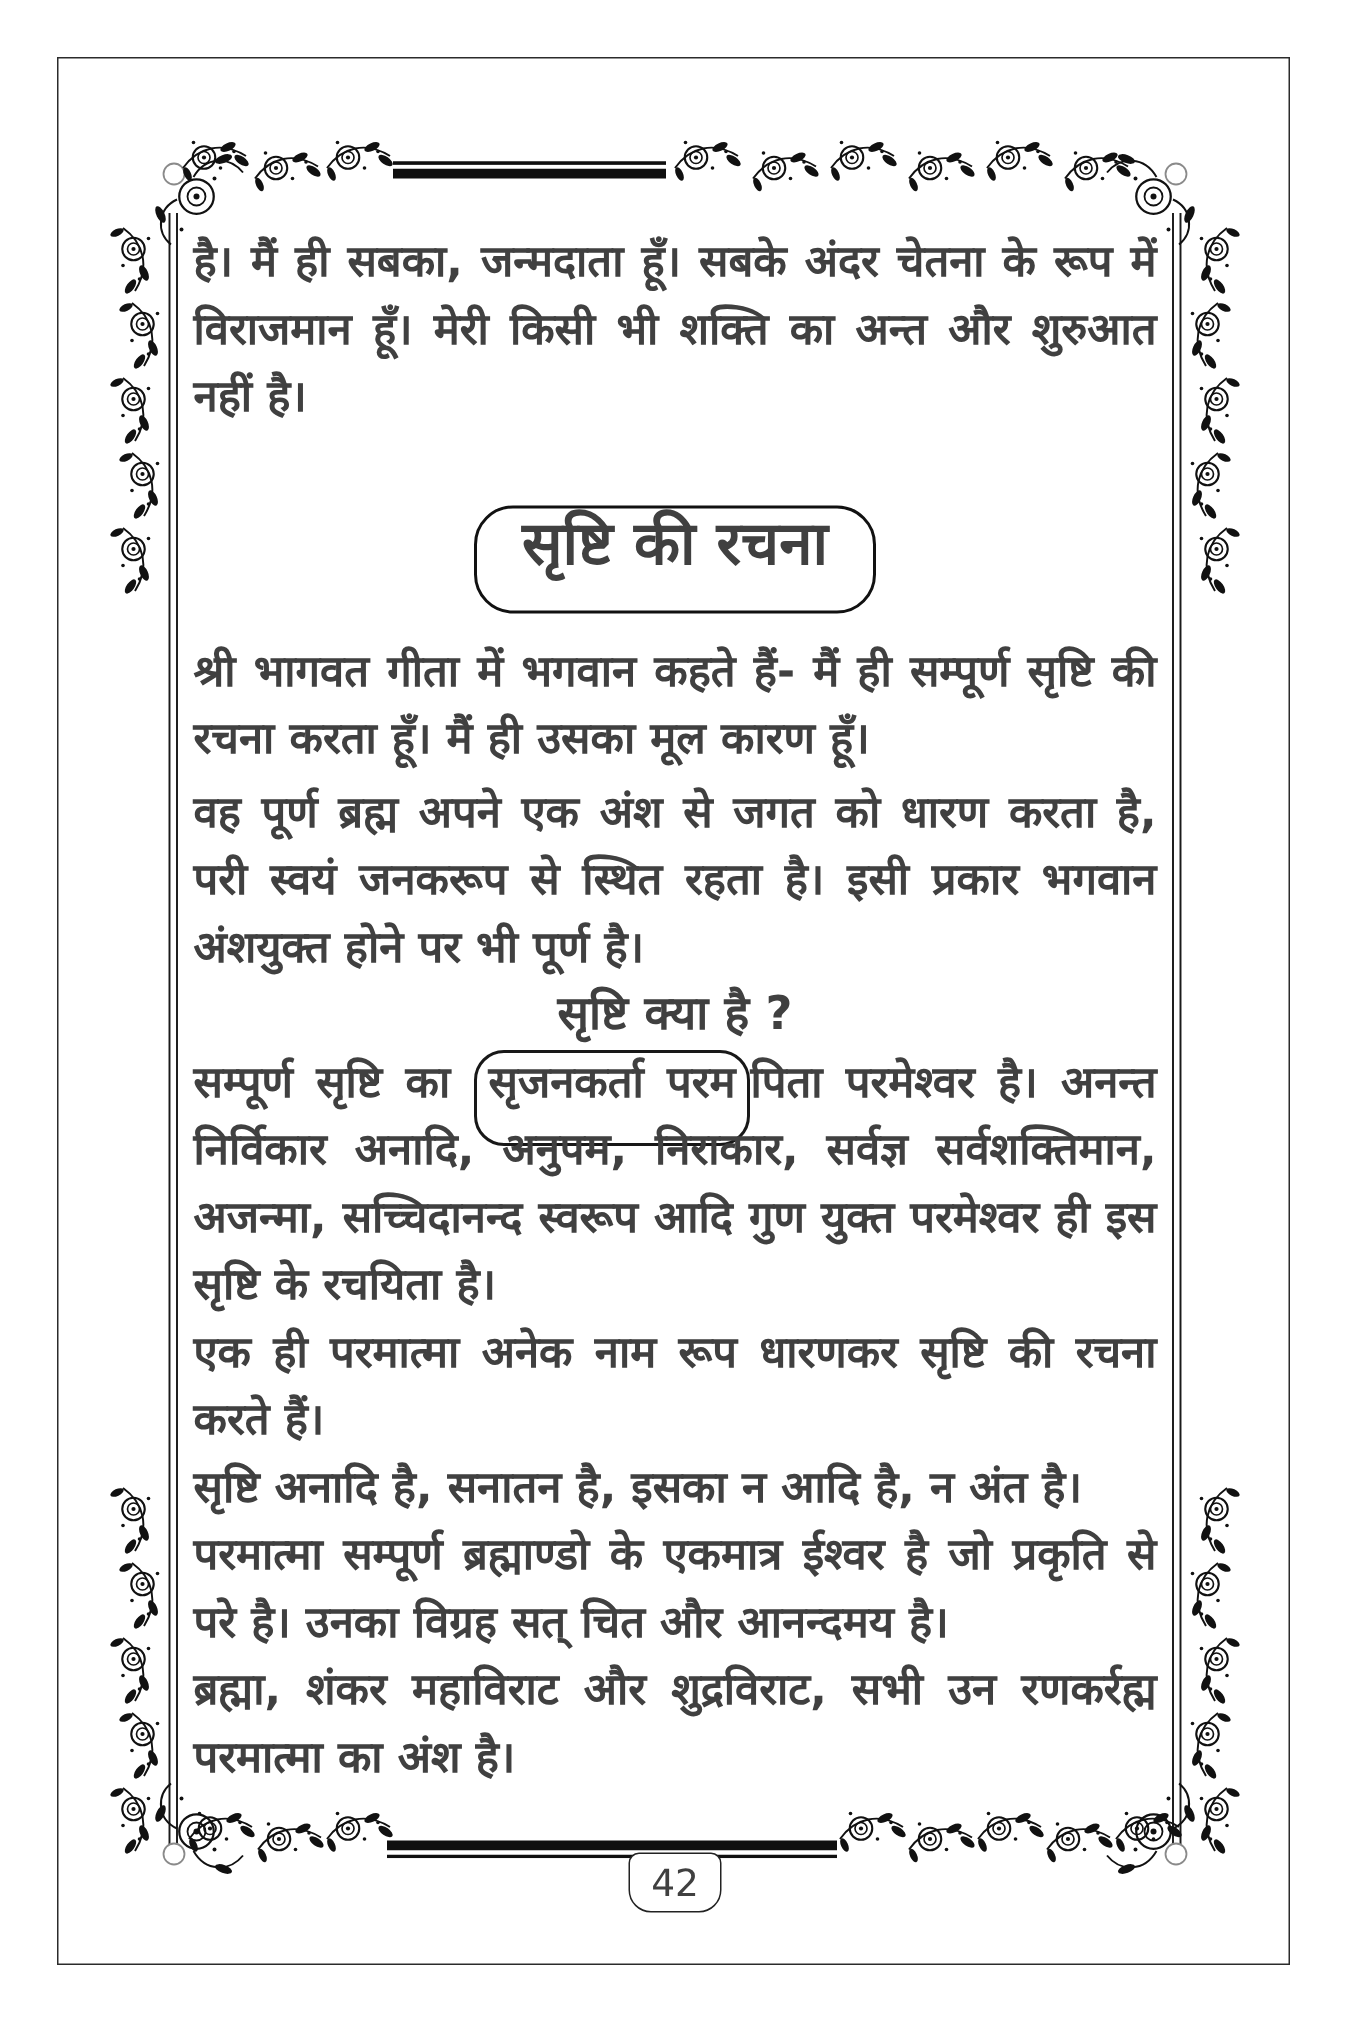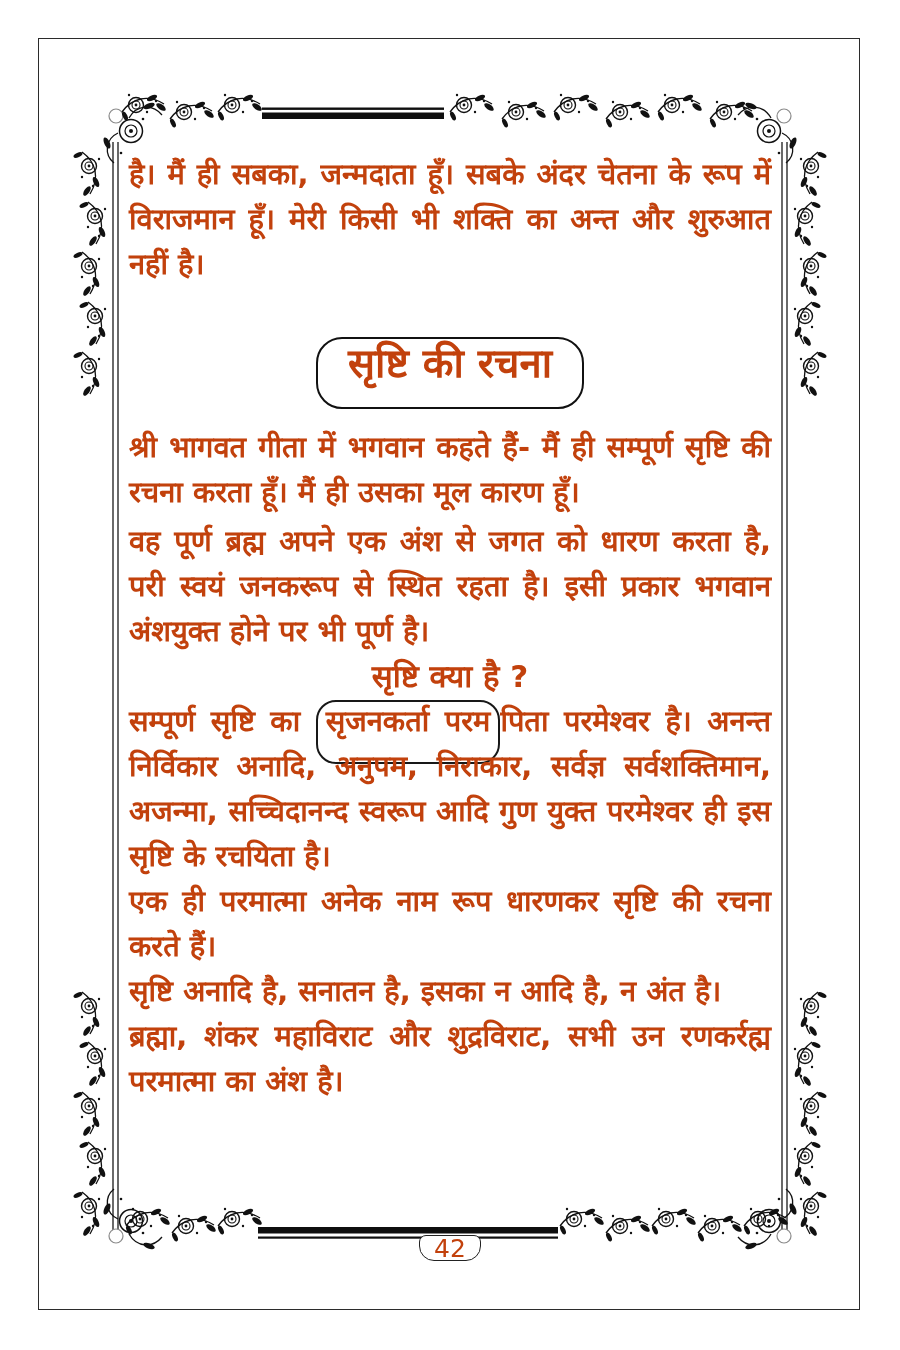--- a/index.html
+++ b/index.html
@@ -1,31 +1,31 @@
 <!DOCTYPE html>
 <html><head>
 <meta charset="utf-8">
 <style>
   html,body{margin:0;padding:0;}
   body{width:900px;height:1350px;background:#ffffff;}
   .page{position:relative;width:900px;height:1350px;background:#ffffff;overflow:hidden;
-        font-family:"DejaVu Sans",sans-serif;color:#c2410c;}
+        font-family:"DejaVu Sans",sans-serif;color:#404040;}
   .outer-border{position:absolute;left:38px;top:38px;width:822px;height:1272px;
         border:1.4px solid #2b2b2b;box-sizing:border-box;}
   svg.frame{position:absolute;left:0;top:0;width:900px;height:1350px;z-index:1;}
   .content{position:absolute;left:129px;top:152px;width:642px;z-index:2;
         text-align:justify;font-weight:700;font-size:29px;line-height:45px;}
   .content p{margin:0;}
   .content p.gap{margin-top:4px;}
   .title-wrap{text-align:center;margin-top:50px;margin-bottom:16px;}
   .title-box{display:inline-block;font-size:40px;line-height:46px;padding:1px 30px 21px;
         border:2.6px solid #111;border-radius:26px;}
   .subhead{margin:0;text-align:center;font-size:31px;line-height:45px;font-weight:700;}
   .hl{border:2px solid #181818;border-radius:20px;padding:2px 8px 24px;}
-  .page-num{position:absolute;left:419px;top:1235px;width:62px;height:26px;background:#ffffff;
+  .page-num{position:absolute;left:419px;top:1235px;width:62px;height:40px;background:#ffffff;
         border:1.7px solid #222;border-radius:7px 7px 15px 15px;box-sizing:border-box;
         display:flex;align-items:center;justify-content:center;
         font-size:25px;font-weight:400;z-index:3;}
 </style>
 </head>
 <body>
 
 <div class="page">
 
   <div class="outer-border"></div>
@@ -137,19 +137,20 @@
 
     <p>श्री भागवत गीता में भगवान कहते हैं- मैं ही सम्पूर्ण सृष्टि की रचना करता हूँ। मैं ही उसका मूल कारण हूँ।</p>
     <p class="gap">वह पूर्ण ब्रह्म अपने एक अंश से जगत को धारण करता है, परी स्वयं जनकरूप से स्थित रहता है। इसी प्रकार भगवान अंशयुक्त होने पर भी पूर्ण है।</p>
 
     <h3 class="subhead">सृष्टि क्या है ?</h3>
 
     <p><span>सम्पूर्ण सृष्टि का </span><span class="hl">सृजनकर्ता परम</span><span>पिता परमेश्वर है। अनन्त निर्विकार अनादि, अनुपम, निराकार, सर्वज्ञ सर्वशक्तिमान, अजन्मा, सच्चिदानन्द स्वरूप आदि गुण युक्त परमेश्वर ही इस सृष्टि के रचयिता है।</span></p>
 
     <p>एक ही परमात्मा अनेक नाम रूप धारणकर सृष्टि की रचना करते हैं।</p>
     <p>सृष्टि अनादि है, सनातन है, इसका न आदि है, न अंत है।</p>
+    <p>परमात्मा सम्पूर्ण ब्रह्माण्डो के एकमात्र ईश्वर है जो प्रकृति से परे है। उनका विग्रह सत् चित और आनन्दमय है।</p>
     <p>ब्रह्मा, शंकर महाविराट और शुद्रविराट, सभी उन रणकर्रह्म परमात्मा का अंश है।</p>
   </div>
 
   <div class="page-num">
     <span>42</span>
   </div>
 </div>
 
 </body></html>

